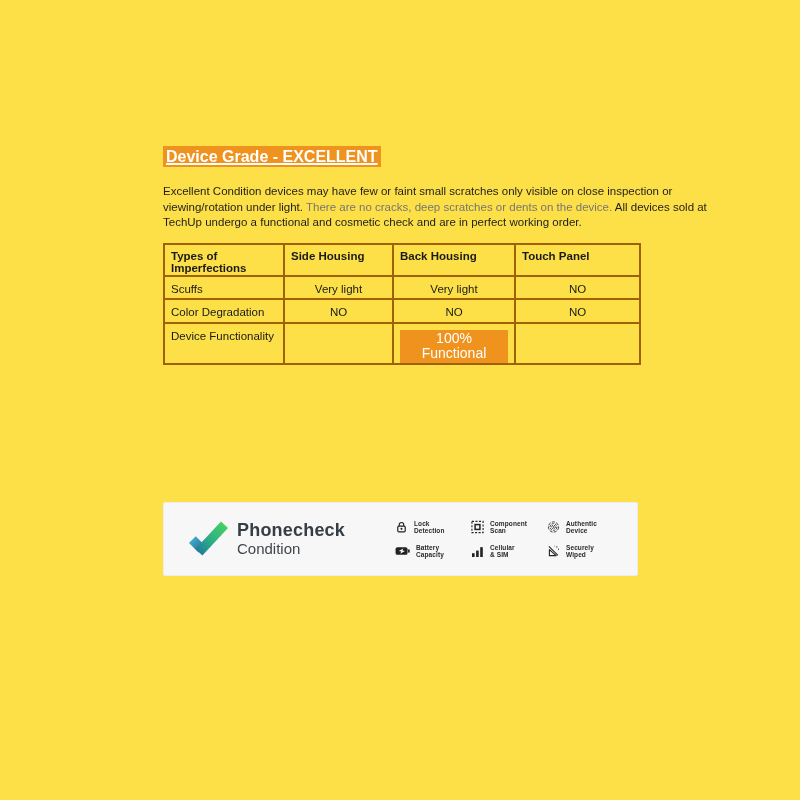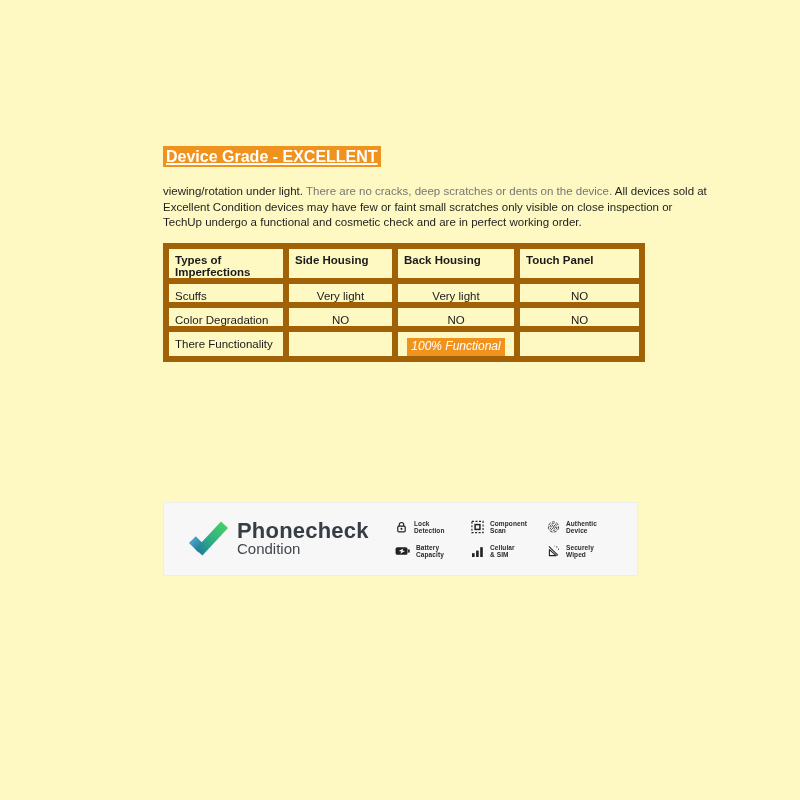--- a/index.html
+++ b/index.html
@@ -1,17 +1,17 @@
 <!DOCTYPE html>
 <html><head>
 <meta charset="utf-8">
 <style>
   html,body { margin:0; padding:0; }
   .page {
-    position:relative; width:800px; height:800px; background:#fef9c3;
+    position:relative; width:800px; height:800px; background:#fde047;
     font-family:"Liberation Sans", sans-serif; overflow:hidden;
   }
   
   .title-wrap { position:absolute; left:163px; top:146px; }
   .title-hl {
     display:inline-block; background:#f0931e; color:#ffffff;
     font-size:16px; font-weight:bold; line-height:21px; padding:0 3px;
     text-decoration:underline; text-decoration-thickness:1.5px;
   }
   
@@ -19,60 +19,60 @@
     font-size:11.5px; line-height:15.6px; color:#1e1e1e; }
   .desc .line { white-space:pre; }
   .muted { color:#767676; }
   .bold { font-weight:normal; }
   
   table.imp {
     position:absolute; left:163px; top:243px; width:476px;
     border-collapse:collapse; table-layout:fixed;
   }
   table.imp th, table.imp td {
-    border:6px solid #a16207; font-size:11.5px; color:#1a1a1a;
+    border:2px solid #a16207; font-size:11.5px; color:#1a1a1a;
     vertical-align:top; padding:6px 6px 0 6px; overflow:hidden;
   }
   table.imp th { font-weight:bold; text-align:left; padding-top:5px; }
   table.imp th.first, table.imp td.first { text-align:left; }
   table.imp td { text-align:center; }
   tr.r-head { height:32px; } tr.r1 { height:25px; } tr.r2 { height:23px;margin-left:20px; }
   tr.r3 { height:24px; } tr.r4 { height:34px; } tr.r5 { height:25px; }
   td.func-cell { padding:3px 0 0 1px; text-align:left; }
   .hl-func { display:inline-block; background:#f0931e; color:#ffffff;
-    font-size:12px; line-height:15px; padding:1px 4px 2px 4px;font-style:italic; }
+    font-size:14px; line-height:15px; padding:1px 4px 2px 4px; }
   
   .cert-bar {
     position:absolute; left:163px; top:502px; width:475px; height:74px;
     background:#f7f7f8; border:1px solid #ededed; border-radius:2px;
     box-sizing:border-box; display:flex; align-items:center;
   }
   .logo-wrap { display:flex; align-items:center; gap:9px; margin-left:24px; }
-  .brand-name { font-size:22px; font-weight:bold; color:#363d45; line-height:19px; letter-spacing:0.2px; }
+  .brand-name { font-size:18px; font-weight:bold; color:#363d45; line-height:19px; letter-spacing:0.2px; }
   .brand-sub { font-size:15px; color:#40474e; line-height:17px; }
   .features {
     margin-left:auto; margin-right:14px; display:grid;
     grid-template-columns:repeat(3, 76px); row-gap:9px;
   }
   .feat { display:flex; align-items:center; gap:6px; }
   .feat svg { flex:none; display:block; }
   .feat-label { font-size:6.5px; font-weight:bold; color:#2a2a2a; line-height:7.5px; letter-spacing:0.1px; }
 </style>
 </head>
 <body>
 
 <div class="page">
 
   <div class="title-wrap">
     <span class="title-hl">Device Grade - EXCELLENT</span>
   </div>
 
   <div class="desc">
+    <div class="line"><span>Excellent Condition devices may have few or faint small scratches only visible on close inspection or</span></div>
     <div class="line"><span>viewing/rotation under light. </span><span class="muted">There are no cracks, deep scratches or dents on the device.</span><span> All devices sold at</span></div>
-    <div class="line"><span>Excellent Condition devices may have few or faint small scratches only visible on close inspection or</span></div>
     <div class="line"><span class="bold">TechUp</span><span> undergo a functional and cosmetic check and are in perfect working order.</span></div>
   </div>
 
   <table class="imp">
     <colgroup>
       <col style="width:120px">
         <col style="width:109px">
         <col style="width:122px">
         <col style="width:125px">
     </colgroup>
@@ -89,21 +89,21 @@
         <td>Very light</td>
         <td>NO</td>
       </tr>
       <tr class="r3">
         <td class="first">Color Degradation</td>
         <td>NO</td>
         <td>NO</td>
         <td>NO</td>
       </tr>
       <tr class="r5">
-        <td class="first">There Functionality</td>
+        <td class="first">Device Functionality</td>
         <td></td>
         <td class="func-cell"><span class="hl-func">100% Functional</span></td>
         <td></td>
       </tr>
     </tbody>
   </table>
 
   <div class="cert-bar">
     <div class="logo-wrap">
       <span>

